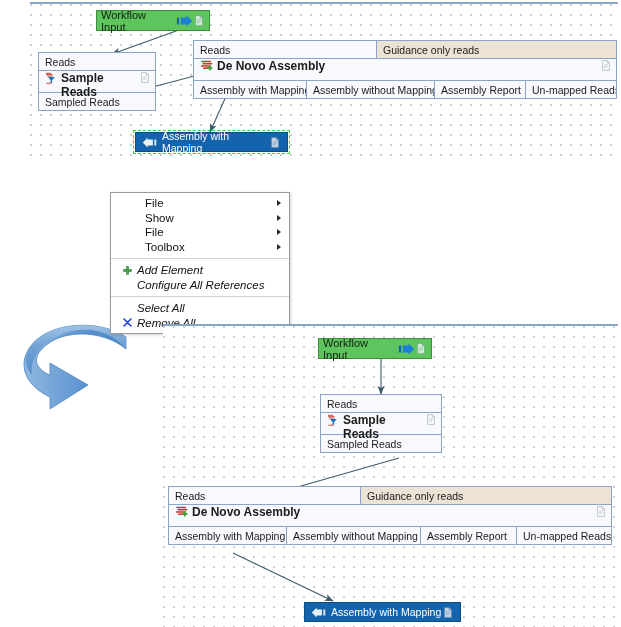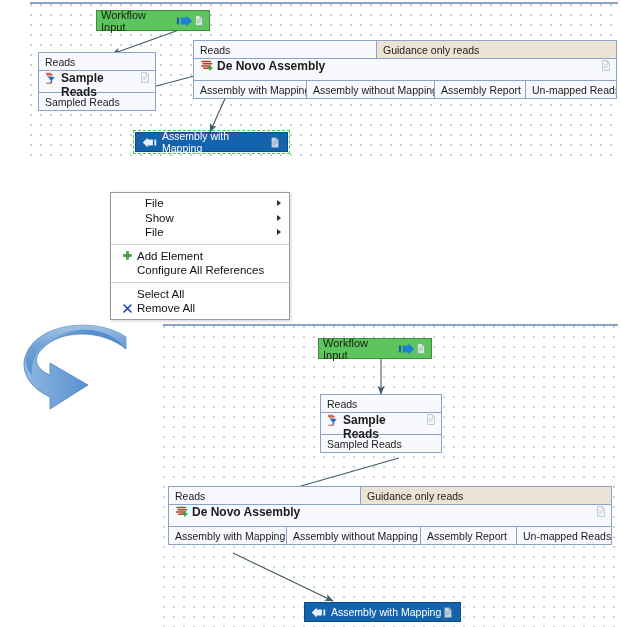--- a/index.html
+++ b/index.html
@@ -89,21 +89,21 @@
     display:flex;align-items:center;
     height:14.5px;
     font-size:11.5px;
     color:#111111;
     padding:0 8px 0 10px;
     white-space:nowrap;
     position:relative;
   }
   .mi.disabled{color:#a8a8a8;}
   .mi .lbl{padding-left:24px;}
-  .mi.noind .lbl{padding-left:0;}
+  .mi.noind .lbl{padding-left:0;font-style:italic;}
   .mi .arrow{
     margin-left:auto;
     width:0;height:0;
     border-left:4.5px solid #2b2b2b;
     border-top:3.5px solid transparent;
     border-bottom:3.5px solid transparent;
   }
   .mi.disabled .arrow{border-left-color:#2b2b2b;}
   .msep{height:1px;background:#d0d0d0;margin:4px 0 4px 0;}
   .micon{width:13px;display:inline-flex;justify-content:center;align-items:center;margin-right:3px;}
@@ -269,20 +269,24 @@
       <span class="arrow"></span>
     </div>
     <div class="mi">
       <span class="lbl">Show</span>
       <span class="arrow"></span>
     </div>
     <div class="mi">
       <span class="lbl">File</span>
       <span class="arrow"></span>
     </div>
+    <div class="mi">
+      <span class="lbl">Toolbox</span>
+      <span class="arrow"></span>
+    </div>
   </div>
 
   <div class="msep"></div>
 
   <div>
     <div class="mi noind">
       <span class="micon">
           <svg width="9" height="9">
             <use href="#ic-plus"></use>
           </svg>

